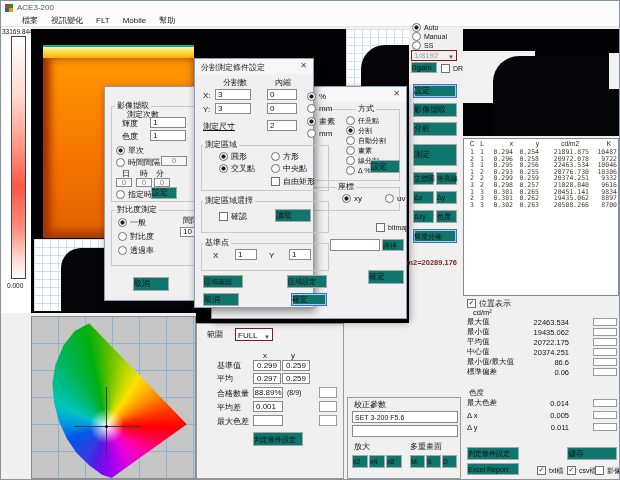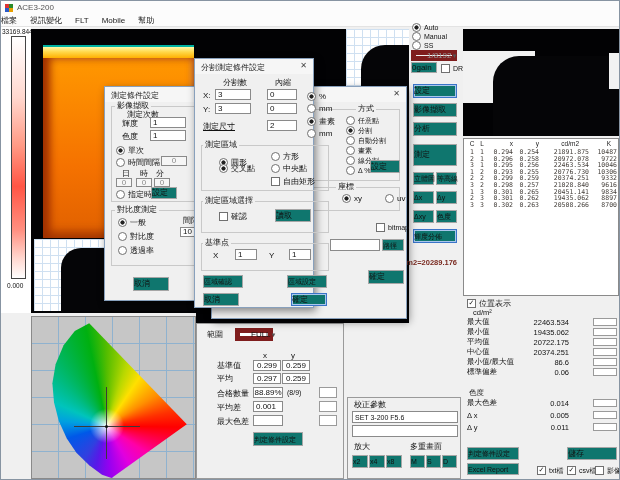--- a/index.html
+++ b/index.html
@@ -8,42 +8,42 @@
        font-family:"Liberation Sans","DejaVu Sans",sans-serif;border:1px solid #8794a2}
   .abs{position:absolute}
   
   .titlebar{position:absolute;left:0;top:0;width:620px;height:13px;background:#fcfcfc;
             display:flex;align-items:center;gap:4px;padding-left:4px;font-size:8px;color:#555}
   .appicon{width:8px;height:8px;display:grid;grid-template-columns:1fr 1fr;grid-template-rows:1fr 1fr;flex:none}
   .appicon i:nth-child(1){background:#d33}.appicon i:nth-child(2){background:#2a8a2a}
   .appicon i:nth-child(3){background:#2a5ac8}.appicon i:nth-child(4){background:#e8a000}
   .menubar{position:absolute;left:0;top:13px;width:620px;height:13px;background:#fcfcfc;
            border-bottom:1px solid #e3e3e3;display:flex;gap:13px;align-items:center;
-           padding-left:0;font-size:8px;color:#222}
+           padding-left:21px;font-size:8px;color:#222}
   .menubar span{cursor:default}
   
   .lbl{position:absolute;font-size:8px;color:#111;white-space:nowrap;line-height:1}
   .small{font-size:7px}
   .btn{position:absolute;background:#0f766e;border:1px solid #a6a6a6;color:#111;font-size:8px;
        display:flex;align-items:center;justify-content:flex-start;white-space:nowrap;line-height:1}
   .btn.primary{border:1px solid #3a74c8;box-shadow:inset 0 0 0 1px #a8c6ec}
   .field{position:absolute;background:#fff;border:1px solid #8a8a8a;font-size:8px;color:#111;
          display:flex;align-items:center;padding:0 2px;white-space:nowrap;line-height:1}
   .field.center{justify-content:center}
   .field.dim{background:#f6f6f6;color:#8a8a8a;justify-content:center}
   .rd,.cbx{position:absolute;display:flex;align-items:center;gap:3px;font-size:8px;color:#111;white-space:nowrap;line-height:1}
   .rd::before{content:'';width:7px;height:7px;border:1px solid #707070;border-radius:50%;background:#fff;flex:none}
   .rd.on::before{background:radial-gradient(circle,#222 0 1.8px,#fff 2.4px)}
   .cbx::before{content:'';width:7px;height:7px;border:1px solid #707070;background:#fff;flex:none;
                font-size:7px;line-height:6px;text-align:center;color:#222}
   .cbx.on::before{content:'✓'}
   .group{position:absolute;border:1px solid #c9c9c9}
   .grouplbl{position:absolute;font-size:8px;color:#111;background:#f0f0f0;padding:0 2px;white-space:nowrap;line-height:1}
-  .combo{position:absolute;background:#fff;border:5px solid #7f1d1d;font-size:8px;color:#111;
-         display:flex;align-items:center;justify-content:space-between;padding:0 11px;line-height:1}
+  .combo{position:absolute;background:#fff;border:1px solid #7f1d1d;font-size:8px;color:#111;
+         display:flex;align-items:flex-end;justify-content:space-between;padding:0 2px;line-height:1}
   .combo.dim{background:#efefef;color:#9a9a9a}
   .combo .arr{font-size:6px;color:#555}
   .judge{position:absolute;background:#fff;border:1px solid #9a9a9a}
   
   .dialog{position:absolute;background:#f0f0f0;border:1px solid #88a0bc;box-shadow:2px 3px 8px rgba(0,0,0,.45)}
   .dlg-title{position:absolute;left:0;top:0;right:0;height:15px;background:#f6f6f6;
              font-size:8px;color:#222;padding:3px 0 0 6px;white-space:nowrap}
   .dlg-x{position:absolute;top:1px;right:2px;width:15px;height:12px;text-align:center;
          line-height:12px;font-size:8px;color:#444}
   
@@ -434,21 +434,20 @@
       </div>
     <div class="btn" style="left:78px;top:57px;width:15px;height:13px;font-size:7px;">
         <span>S</span>
       </div>
     <div class="btn" style="left:94px;top:57px;width:15px;height:13px;font-size:7px;">
         <span>D</span>
       </div>
   </div>
 
   <div class="dialog" style="left:103px;top:85px;width:155px;height:215px;z-index:5;">
-    <div class="dlg-title">測定條件設定</div>
     <div class="group" style="left:6px;top:19px;width:142px;height:96px;"></div>
     <span class="grouplbl" style="left:10px;top:15px;">影像擷取</span>
     <span class="lbl" style="left:22px;top:24px;">測定次數</span>
     <span class="lbl" style="left:17px;top:33px;text-align:right;">輝度</span>
     <div class="field" style="left:45px;top:30px;width:36px;height:11px;">
         <span>1</span>
       </div>
     <span class="lbl" style="left:17px;top:46px;">色度</span>
     <div class="field" style="left:45px;top:43px;width:36px;height:11px;">
         <span>1</span>
@@ -576,21 +575,21 @@
         <span>2</span>
       </div>
     <div class="rd on" style="left:112px;top:58px;">
         <span>畫素</span>
       </div>
     <div class="rd" style="left:112px;top:70px;">
         <span>mm</span>
       </div>
     <div class="group" style="left:6px;top:86px;width:128px;height:46px;"></div>
     <span class="grouplbl" style="left:8px;top:82px;">測定區域</span>
-    <div class="rd on" style="left:24px;top:99px;">
+    <div class="rd on" style="left:24px;top:93px;">
         <span>圓形</span>
       </div>
     <div class="rd" style="left:76px;top:93px;">
         <span>方形</span>
       </div>
     <div class="rd on" style="left:24px;top:105px;">
         <span>交叉點</span>
       </div>
     <div class="rd" style="left:76px;top:105px;">
         <span>中央點</span>

